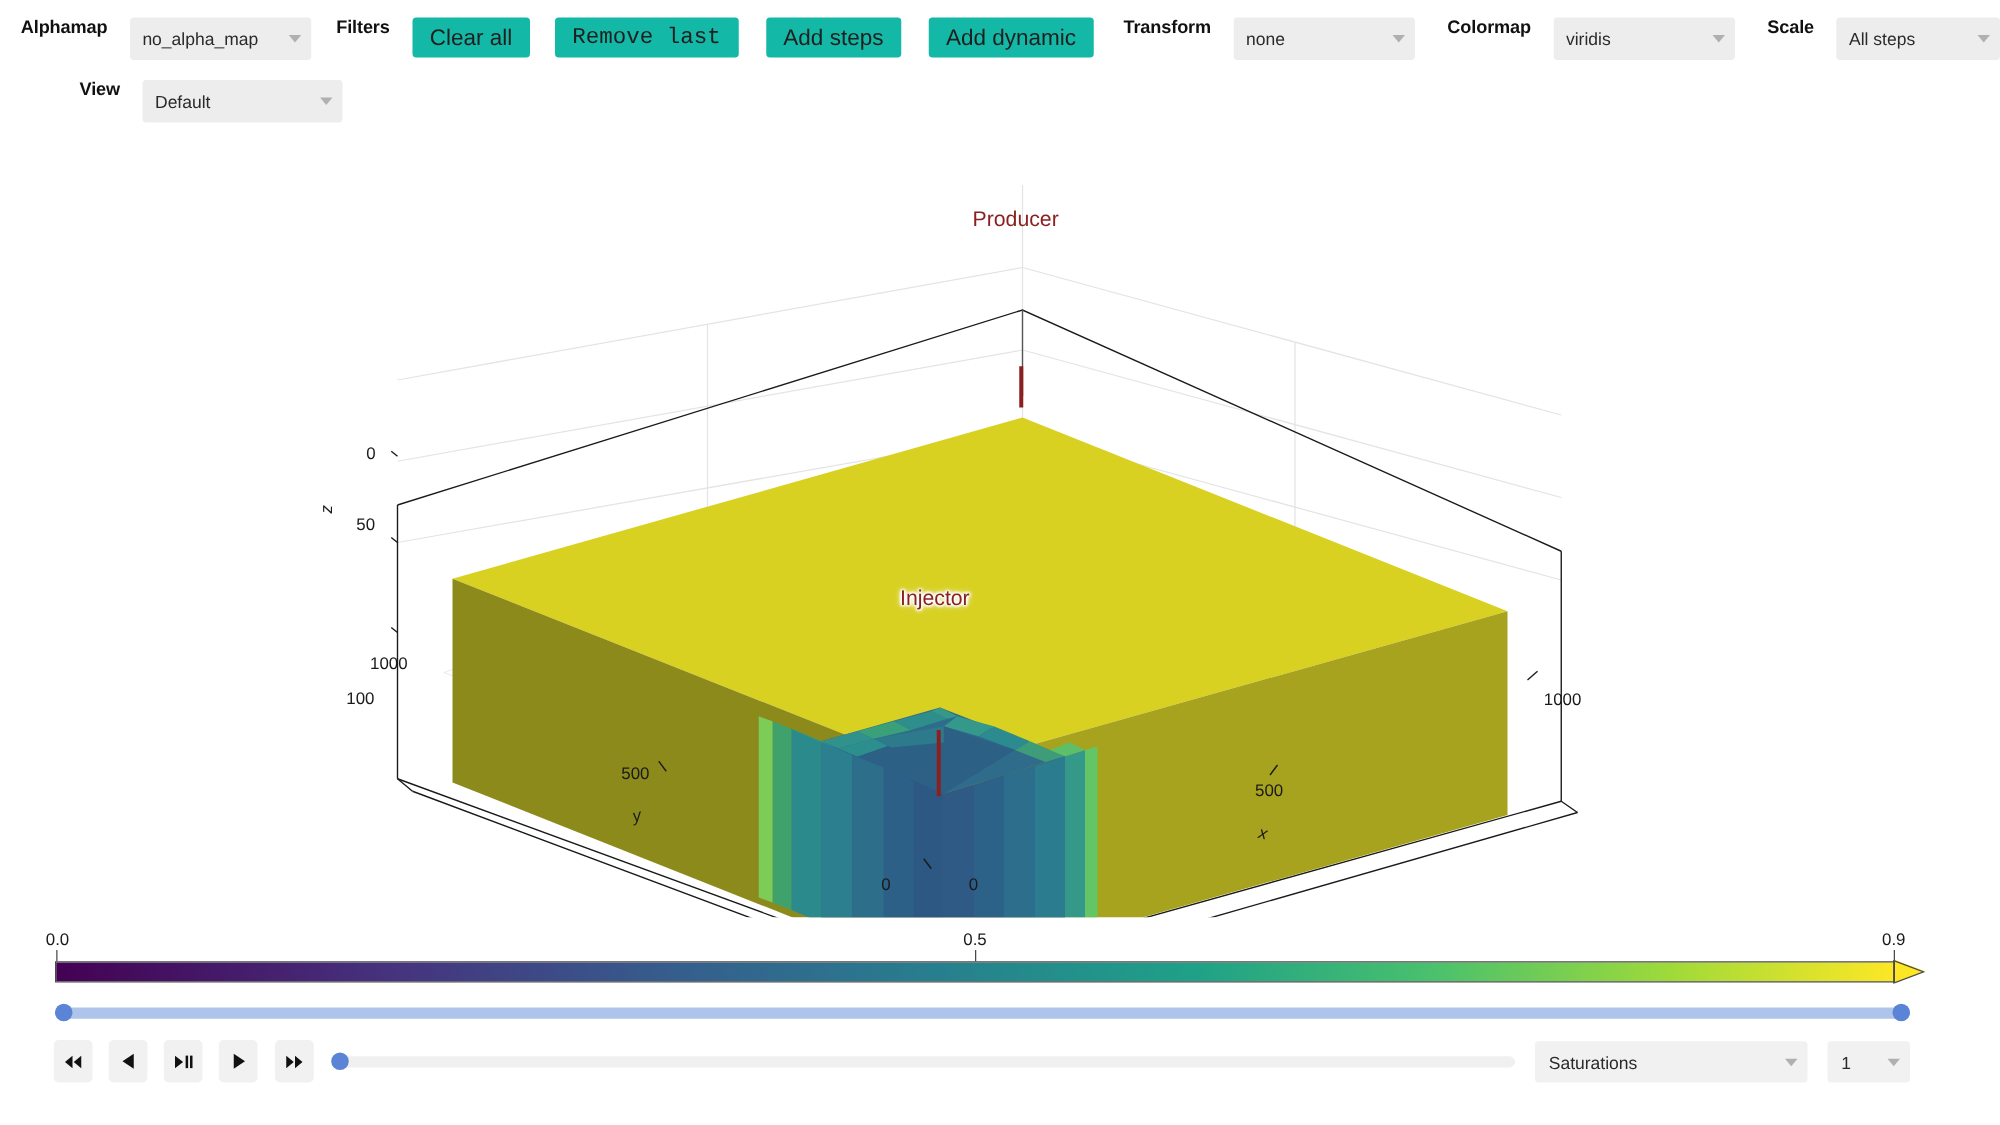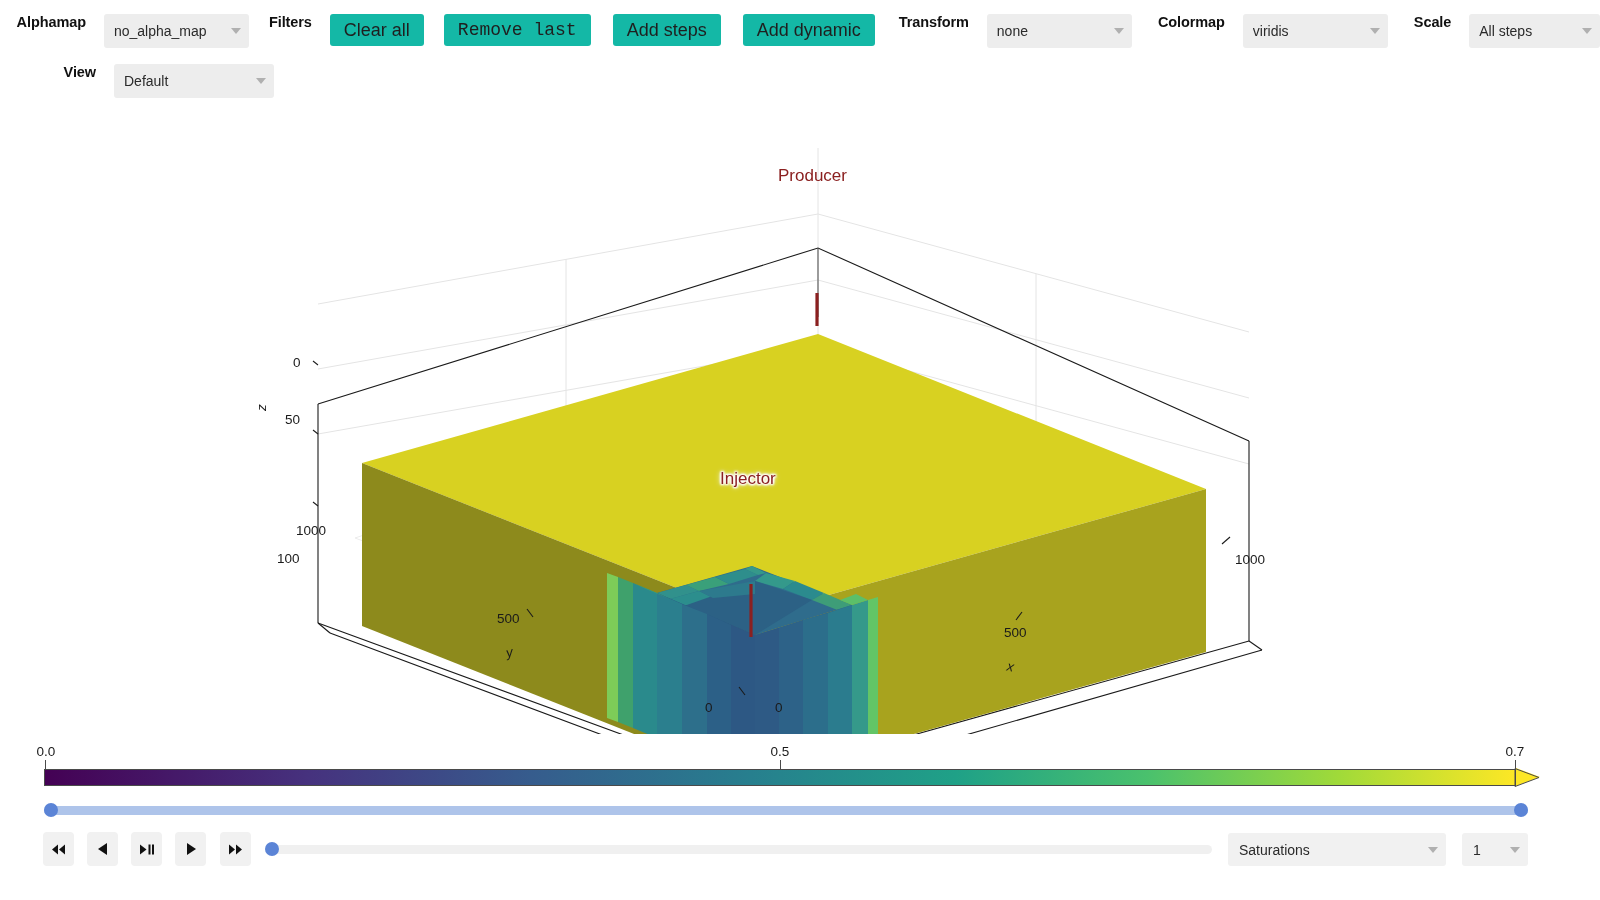--- a/index.html
+++ b/index.html
@@ -455,21 +455,21 @@
     <polygon points="1,0.5 25,9.5 1,18.5" fill="none" stroke="#4a4a4a" stroke-width="1"></polygon>
   </svg>
 
   <div class="cbar-tick-line" style="left:1px;"></div>
   <div class="cbar-tick-lbl" style="left:2px;">0.0</div>
 
   <div class="cbar-tick-line" style="left:736px;"></div>
   <div class="cbar-tick-lbl" style="left:736px;">0.5</div>
 
   <div class="cbar-tick-line" style="left:1471px;"></div>
-  <div class="cbar-tick-lbl" style="left:1471px;">0.7</div>
+  <div class="cbar-tick-lbl" style="left:1471px;">0.9</div>
 </div>
 
 <div class="range-slider">
   <div class="range-track"></div>
   <div class="range-knob" style="left:0px;"></div>
   <div class="range-knob" style="left:1470px;"></div>
 </div>
 
 <div class="playbar">
 

